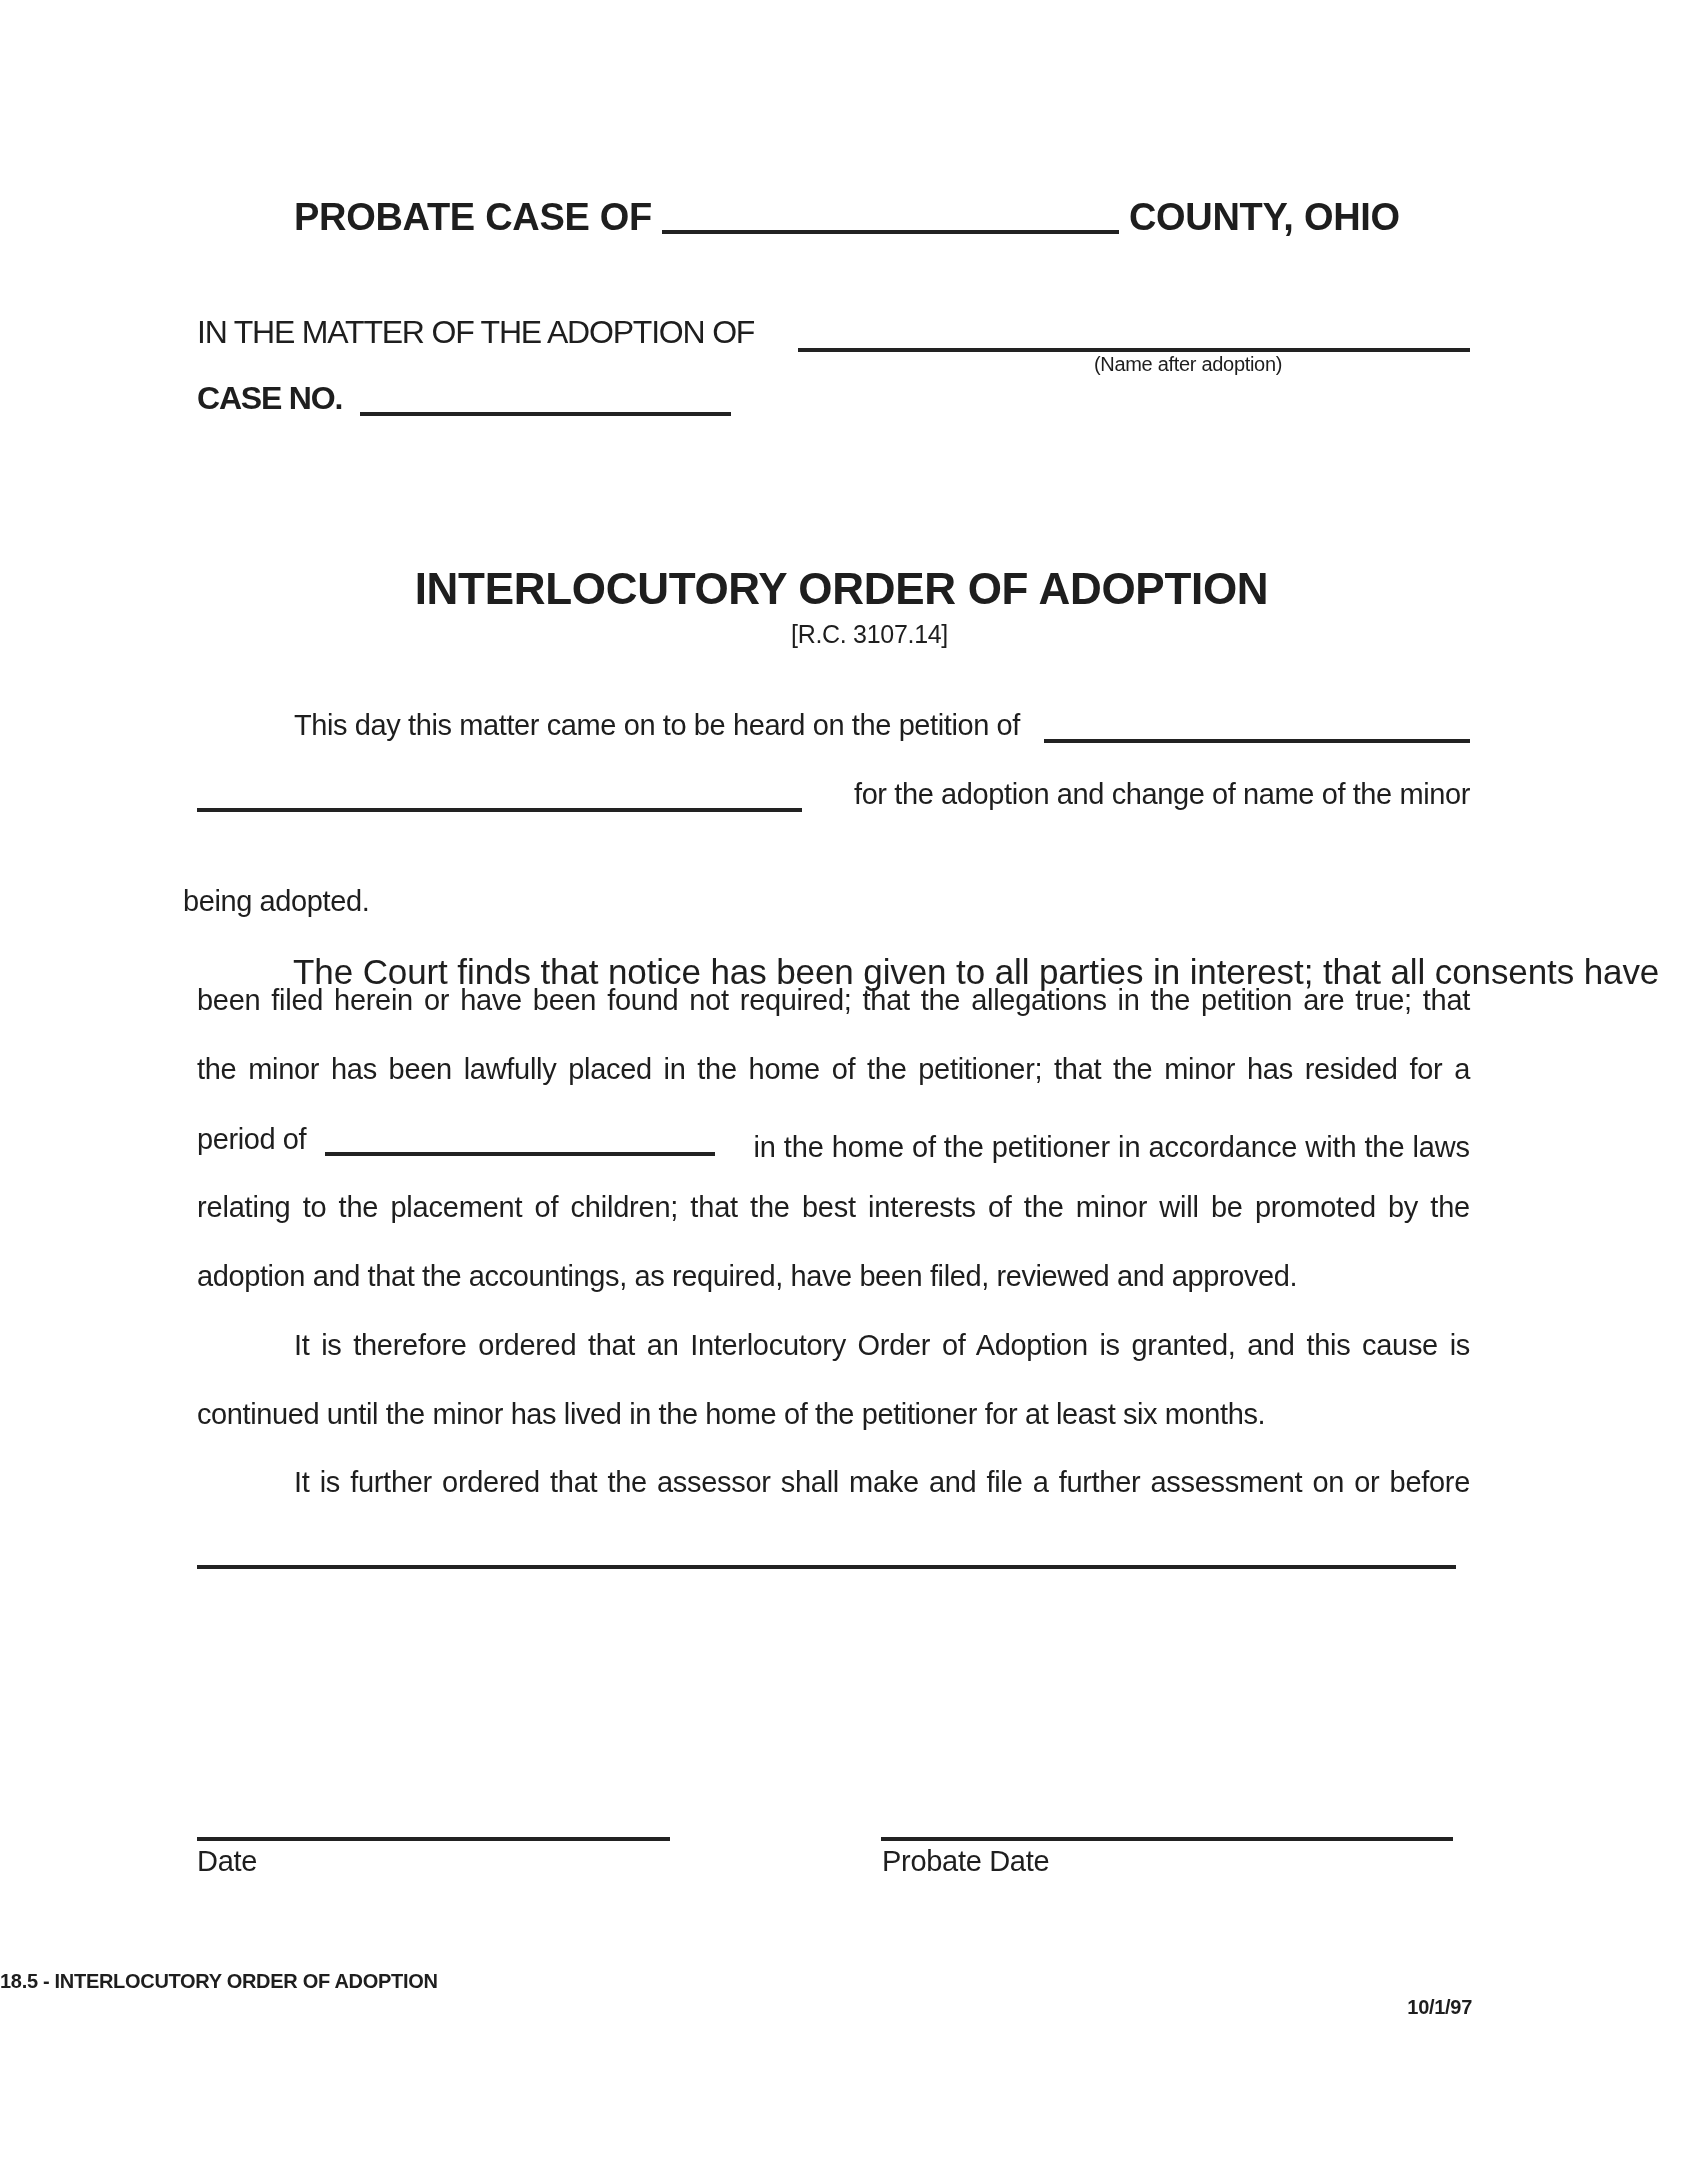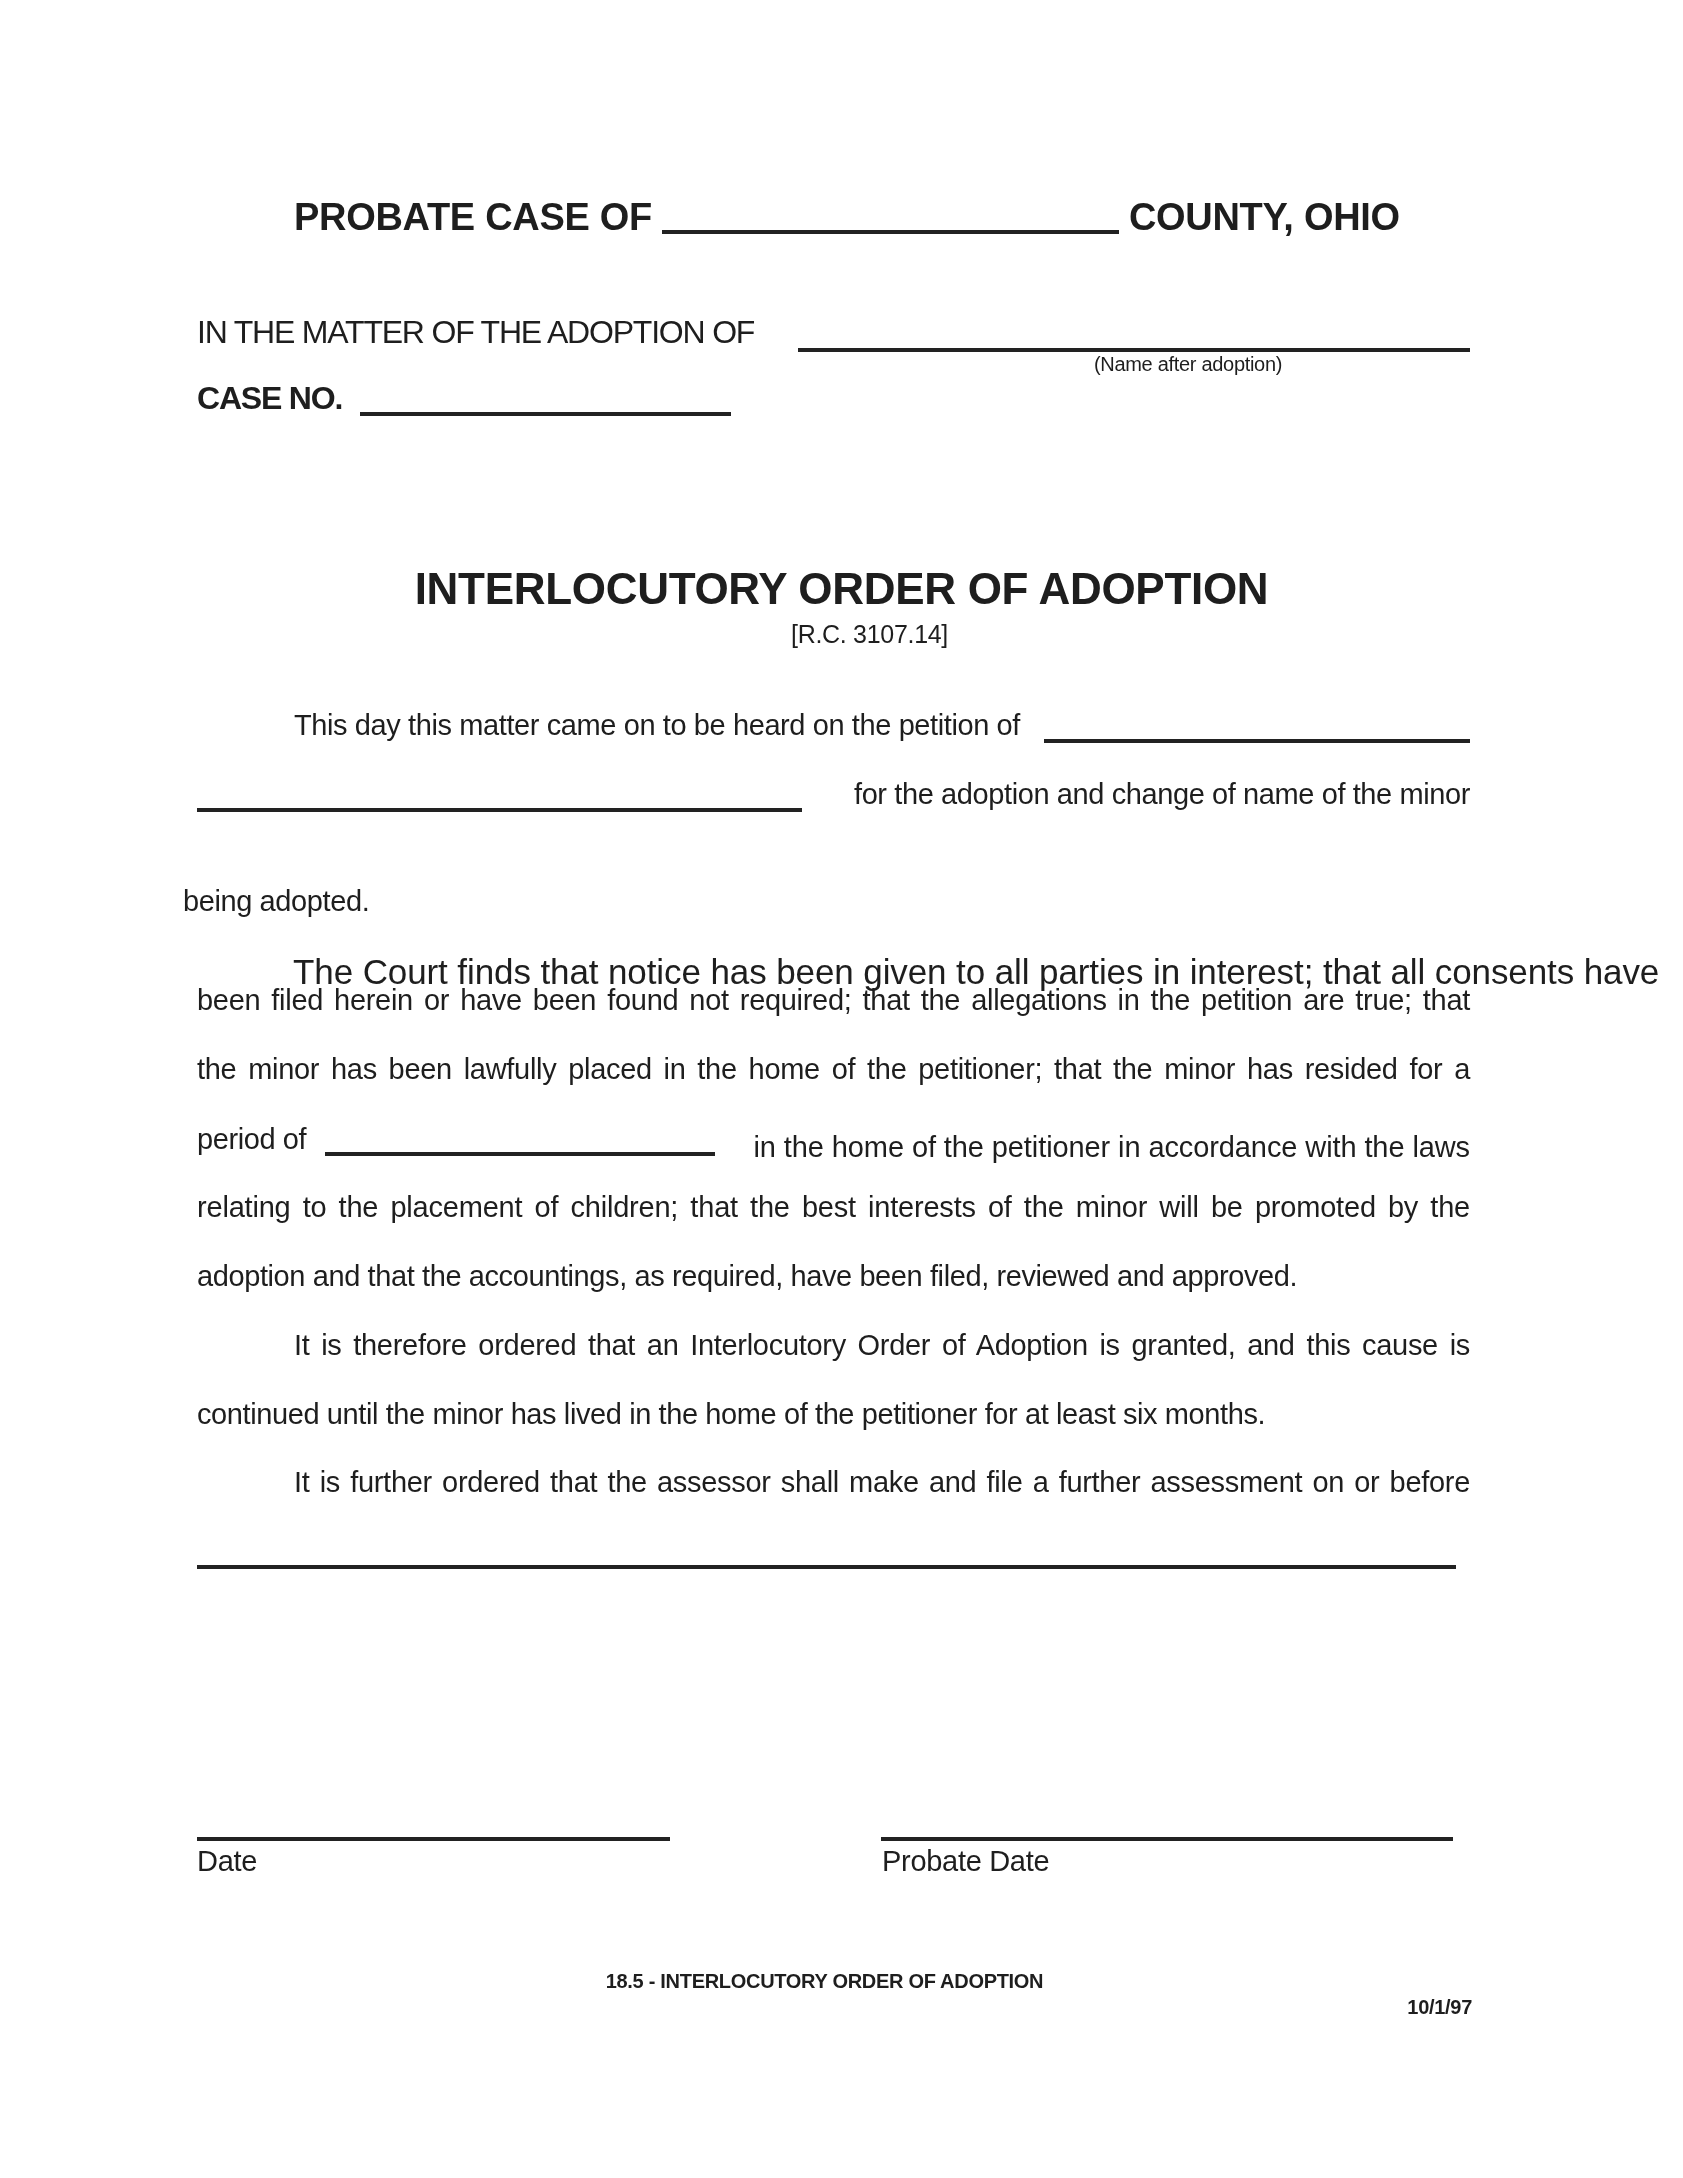--- a/index.html
+++ b/index.html
@@ -59,15 +59,15 @@
 
 <div class="abs" style="left:294px; top:1466px; width:1176px; font-size:29px; letter-spacing:-0.3px; white-space:nowrap; text-align:justify; text-align-last:justify;">It is further ordered that the assessor shall make and file a further assessment on or before</div>
 <div class="hline" style="left:197px; top:1565px; width:1259px;"></div>
 
 <div class="hline" style="left:197px; top:1837px; width:473px;"></div>
 <div class="abs sig-label" style="left:197px; top:1845px;">Date</div>
 
 <div class="hline" style="left:881px; top:1837px; width:572px;"></div>
 <div class="abs sig-label" style="left:882px; top:1845px;">Probate Date</div>
 
-<div class="abs footer" style="left:0; width:1649px; top:1970px; text-align:center;">18.5 - INTERLOCUTORY ORDER OF ADOPTION</div>
+<div class="abs footer" style="left:0; width:1649px; top:1970px; ">18.5 - INTERLOCUTORY ORDER OF ADOPTION</div>
 <div class="abs footer" style="right:211px; top:1996px;margin-left:43px;">10/1/97</div>
 
 
 </body></html>

